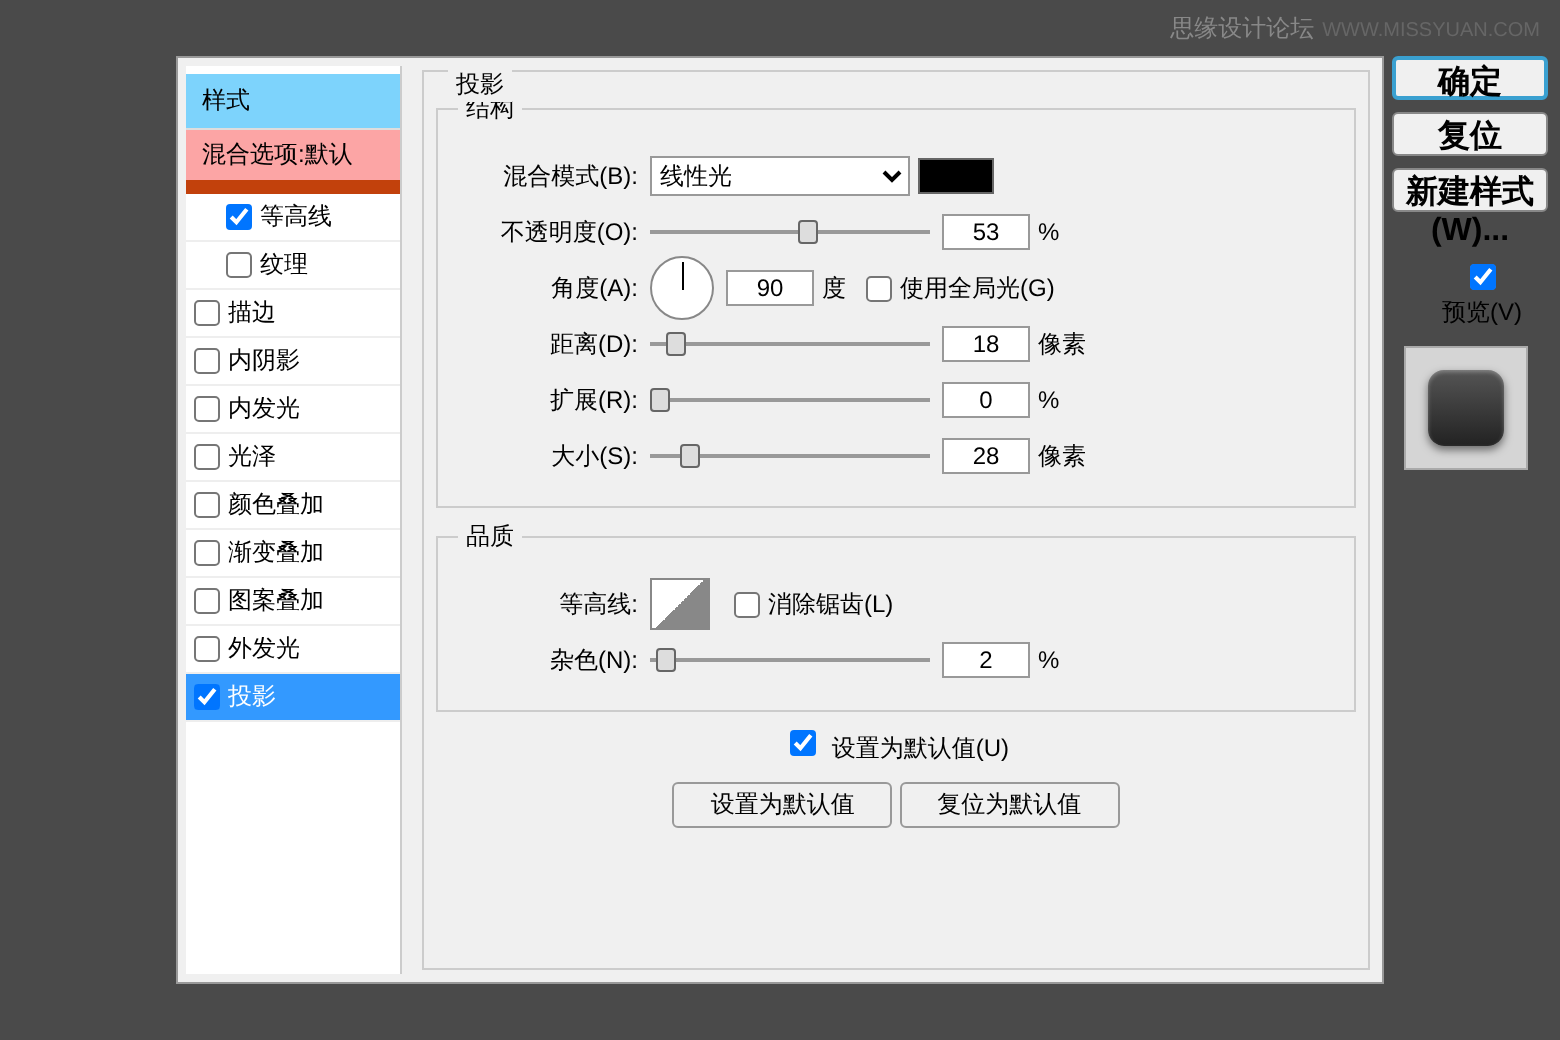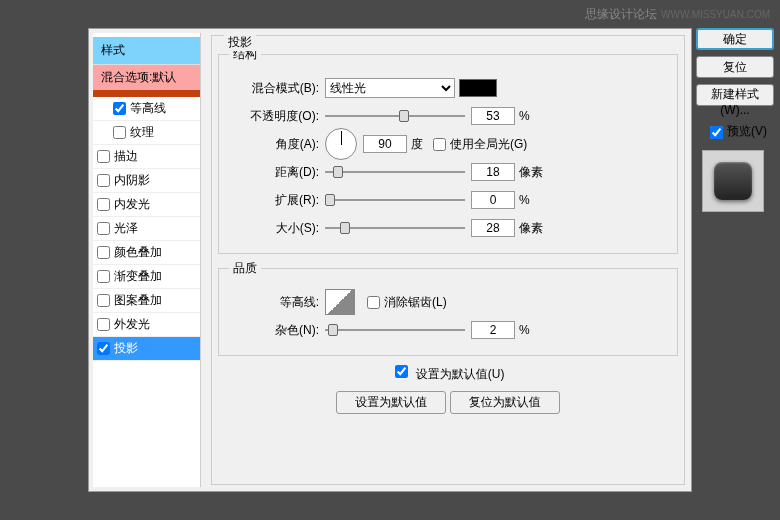--- a/index.html
+++ b/index.html
@@ -26,23 +26,23 @@
 .slider-track { position: absolute; top: 7px; left: 0; right: 0; height: 2px; background: #999; }
 .slider-thumb { position: absolute; top: 2px; width: 10px; height: 12px; background: #ddd; border: 1px solid #666; border-radius: 2px; }
 .numbox { width: 44px; height: 18px; border: 1px solid #999; text-align: center; background: #fff; padding: 1px 2px; }
 .unit { margin-left: 4px; }
 .angle-wheel { width: 32px; height: 32px; border: 1px solid #888; border-radius: 50%; background: #fff; position: relative; margin-right: 6px; }
 .angle-wheel::after { content: ''; position: absolute; width: 1px; height: 14px; background: #000; left: 15px; top: 2px; transform-origin: bottom; transform: rotate(0deg); }
 .contour-box { width: 30px; height: 26px; border: 1px solid #888; background: linear-gradient(135deg, #fff 0%, #fff 50%, #888 50%, #888 100%); margin-right: 8px; cursor: pointer; }
 .btn { background: #f0f0f0; border: 1px solid #999; border-radius: 3px; padding: 2px 18px; cursor: pointer; }
 .buttons-row { text-align: center; margin-top: 8px; }
 .right-panel { position: absolute; top: 28px; left: 696px; width: 80px; }
-.right-panel button { width: 78px; height: 22px; margin-bottom: 6px; background: #f0f0f0; border: 1px solid #888; border-radius: 3px; cursor: pointer; font-size: 12px; }
+.right-panel button { width: 78px; height: 22px; margin-bottom: 6px; background: #f0f0f0; border: 1px solid #888; border-radius: 3px; cursor: pointer; font-size: 16px; font-weight: bold; }
 .right-panel button.primary { border: 2px solid #3aa0d0; }
-.preview-check { margin: 6px 0 8px 10px; display: flex; align-items: flex-start; }
+.preview-check { margin: 6px 0 8px 10px; display: flex; align-items: center; flex-direction: column; }
 .preview-check input { margin-right: 4px; }
 .preview-swatch { width: 62px; height: 62px; margin-left: 6px; background: #d5d5d5; border: 1px solid #aaa; display: flex; align-items: center; justify-content: center; }
 .preview-inner { width: 38px; height: 38px; background: linear-gradient(180deg,#555,#222); border-radius: 8px; box-shadow: 0 2px 4px rgba(0,0,0,.5), inset 0 1px 2px rgba(255,255,255,.3); }
 .section-title { position: absolute; top: -2px; left: 12px; background: #f0f0f0; padding: 0 4px; }
 .outer-group { position: relative; border: 1px solid #ccc; padding: 10px 6px 6px 6px; height: 450px; }
 .ck { margin-right: 4px; }
 </style>
 </head>
 <body>
 

